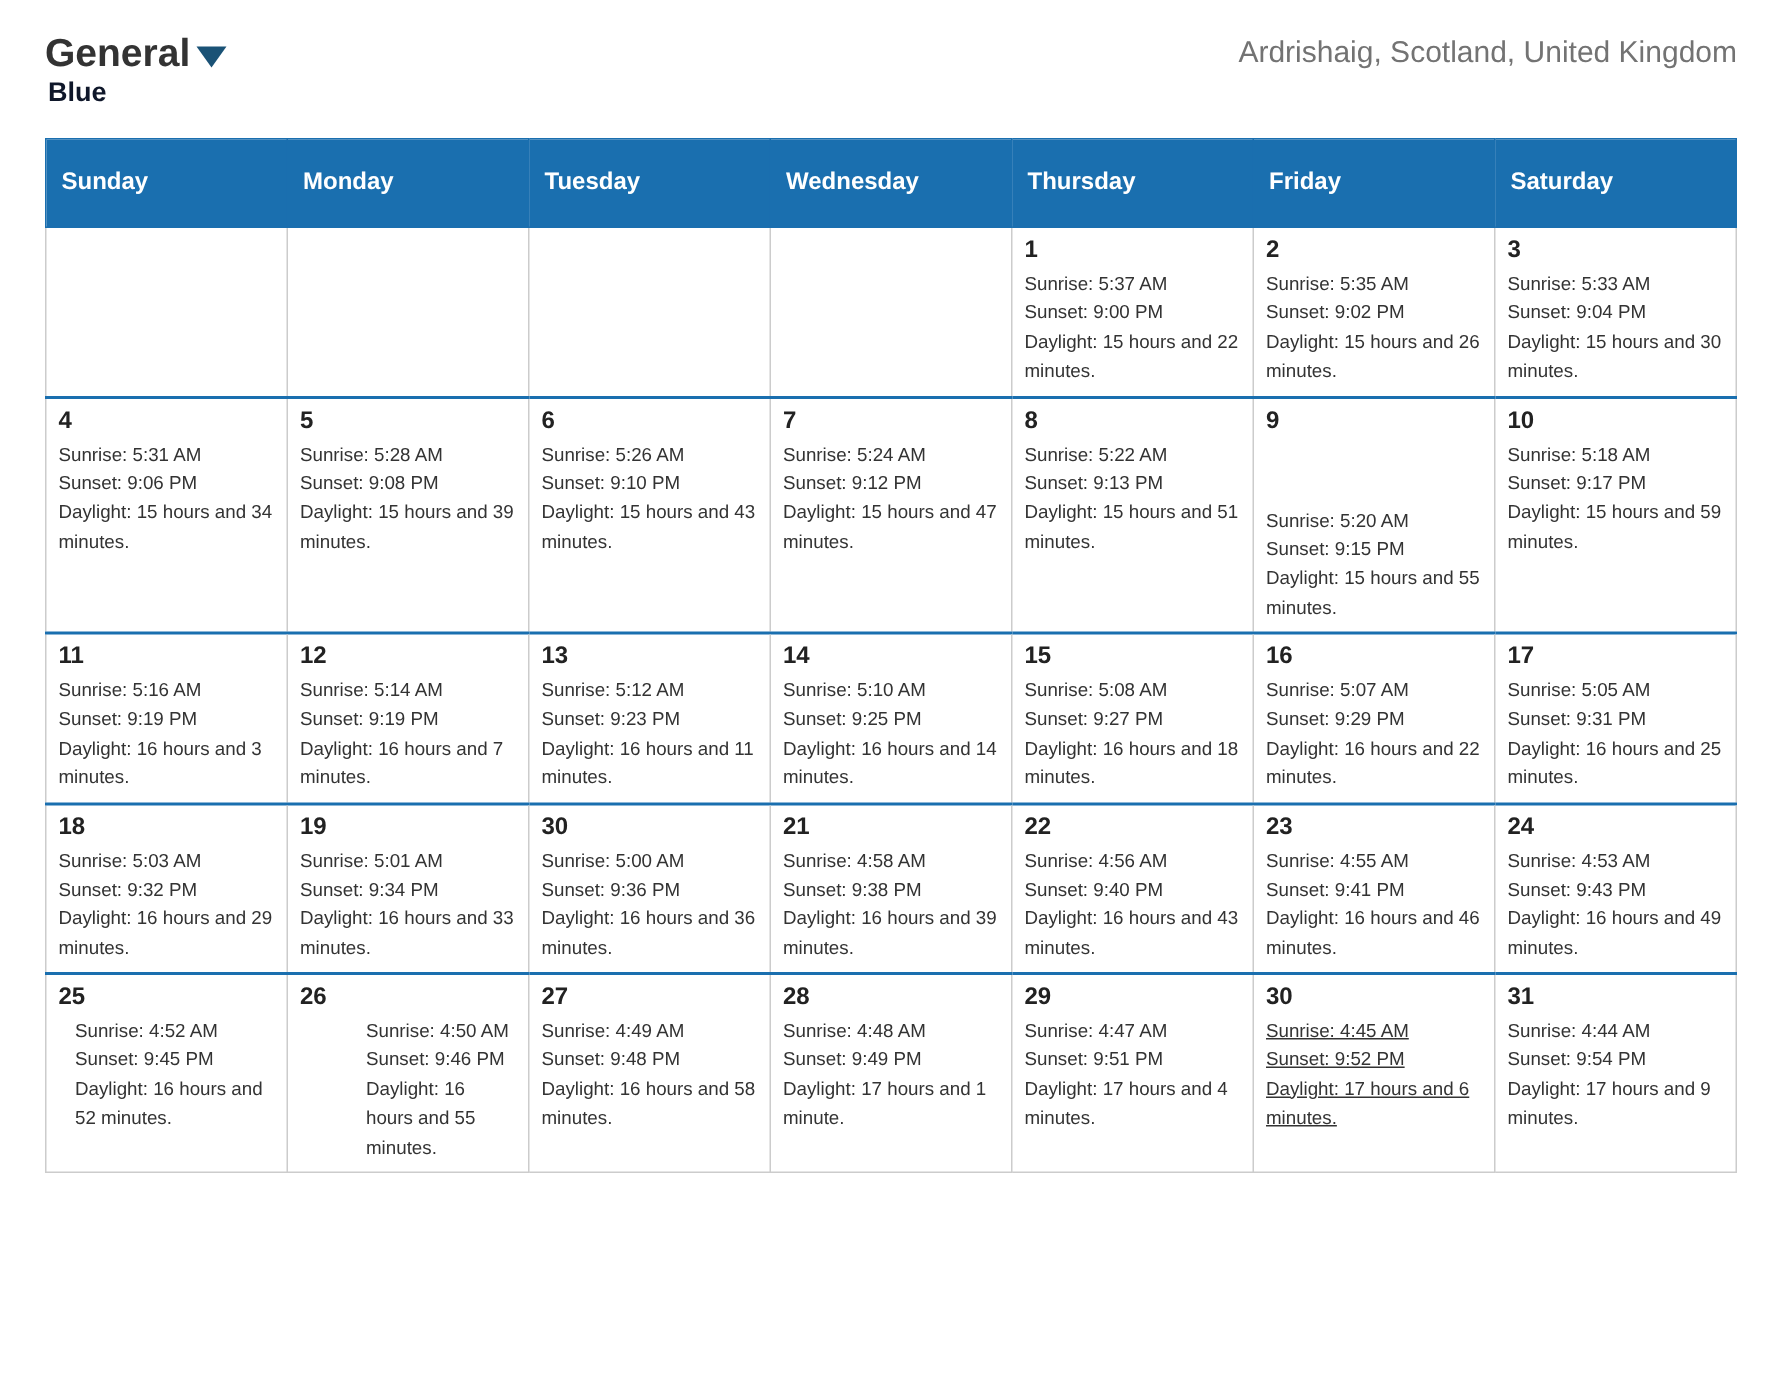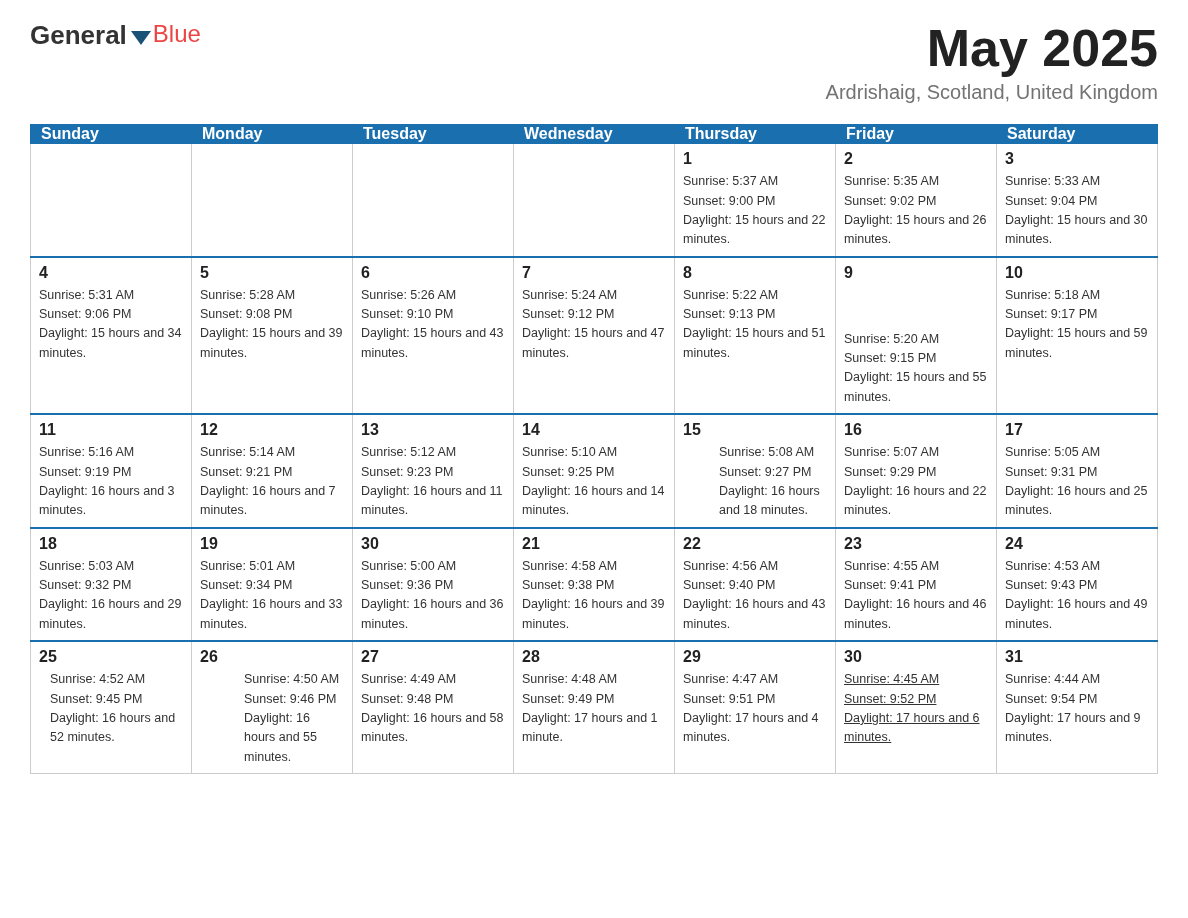--- a/index.html
+++ b/index.html
@@ -11,44 +11,44 @@
       min-height: 918px;
     }
     .header {
       display: flex;
       justify-content: space-between;
       align-items: flex-start;
       margin-bottom: 20px;
     }
     .logo {
       display: flex;
-      flex-direction: row;
+      flex-direction: column;
       align-items: flex-start;
       justify-content: space-between;
     }
     .logo-general {
       font-size: 26px;
       font-weight: bold;
       color: #333;
       display: flex;
       align-items: center;
     }
     .logo-arrow {
       width: 0;
       height: 0;
       border-left: 10px solid transparent;
       border-right: 10px solid transparent;
       border-top: 14px solid #1a5276;
       margin-left: 4px;
       margin-top: 4px;
     }
     .logo-blue {
-      font-size: 24px;
-      font-weight: normal;
-      color: #ef4444;
+      font-size: 18px;
+      font-weight: bold;
+      color: #0f172a;
       margin-left: 2px;
     }
     .title-block {
       text-align: right;
     }
     .month-title {
       font-size: 52px;
       font-weight: bold;
       color: #222;
       line-height: 1.1;
@@ -61,21 +61,21 @@
     table {
       width: 100%;
       border-collapse: collapse;
       table-layout: fixed;
     }
     thead tr th {
       background-color: #1a6faf;
       color: #fff;
       font-size: 16px;
       font-weight: bold;
-      padding: 0 10px;
+      padding: 20px 10px;
       text-align: left;
       border: 1px solid #1a6faf;
     }
     tbody tr td {
       vertical-align: top;
       padding: 6px 8px;
       border: 1px solid #ccc;
       font-size: 12.5px;
       color: #222;
       height: 110px;
@@ -104,21 +104,20 @@
 
 <div class="header">
   <div class="logo">
     <div class="logo-general">
       <span>General</span>
       <div class="logo-arrow"></div>
     </div>
     <div class="logo-blue">Blue</div>
   </div>
   <div class="title-block">
-    <div class="month-title">May 2025</div>
     <div class="location">Ardrishaig, Scotland, United Kingdom</div>
   </div>
 </div>
 
 <table>
   <thead>
     <tr>
     <th>Sunday</th>
         <th>Monday</th>
         <th>Tuesday</th>
@@ -200,38 +199,38 @@
       <tr>
         <td>
           <div class="day-number">11</div>
           <div class="day-info" style="white-space: pre-line;">Sunrise: 5:16 AM
 Sunset: 9:19 PM
 Daylight: 16 hours and 3 minutes.</div>
         </td>
         <td>
           <div class="day-number">12</div>
           <div class="day-info" style="white-space: pre-line;">Sunrise: 5:14 AM
-Sunset: 9:21 PM
+Sunset: 9:19 PM
 Daylight: 16 hours and 7 minutes.</div>
         </td>
         <td>
           <div class="day-number">13</div>
           <div class="day-info" style="white-space: pre-line;">Sunrise: 5:12 AM
 Sunset: 9:23 PM
 Daylight: 16 hours and 11 minutes.</div>
         </td>
         <td>
           <div class="day-number">14</div>
           <div class="day-info" style="white-space: pre-line;">Sunrise: 5:10 AM
 Sunset: 9:25 PM
 Daylight: 16 hours and 14 minutes.</div>
         </td>
         <td>
           <div class="day-number">15</div>
-          <div class="day-info" style="white-space: pre-line; margin-left: 36px;">Sunrise: 5:08 AM
+          <div class="day-info" style="white-space: pre-line;">Sunrise: 5:08 AM
 Sunset: 9:27 PM
 Daylight: 16 hours and 18 minutes.</div>
         </td>
         <td>
           <div class="day-number">16</div>
           <div class="day-info" style="white-space: pre-line;">Sunrise: 5:07 AM
 Sunset: 9:29 PM
 Daylight: 16 hours and 22 minutes.</div>
         </td>
         <td>

